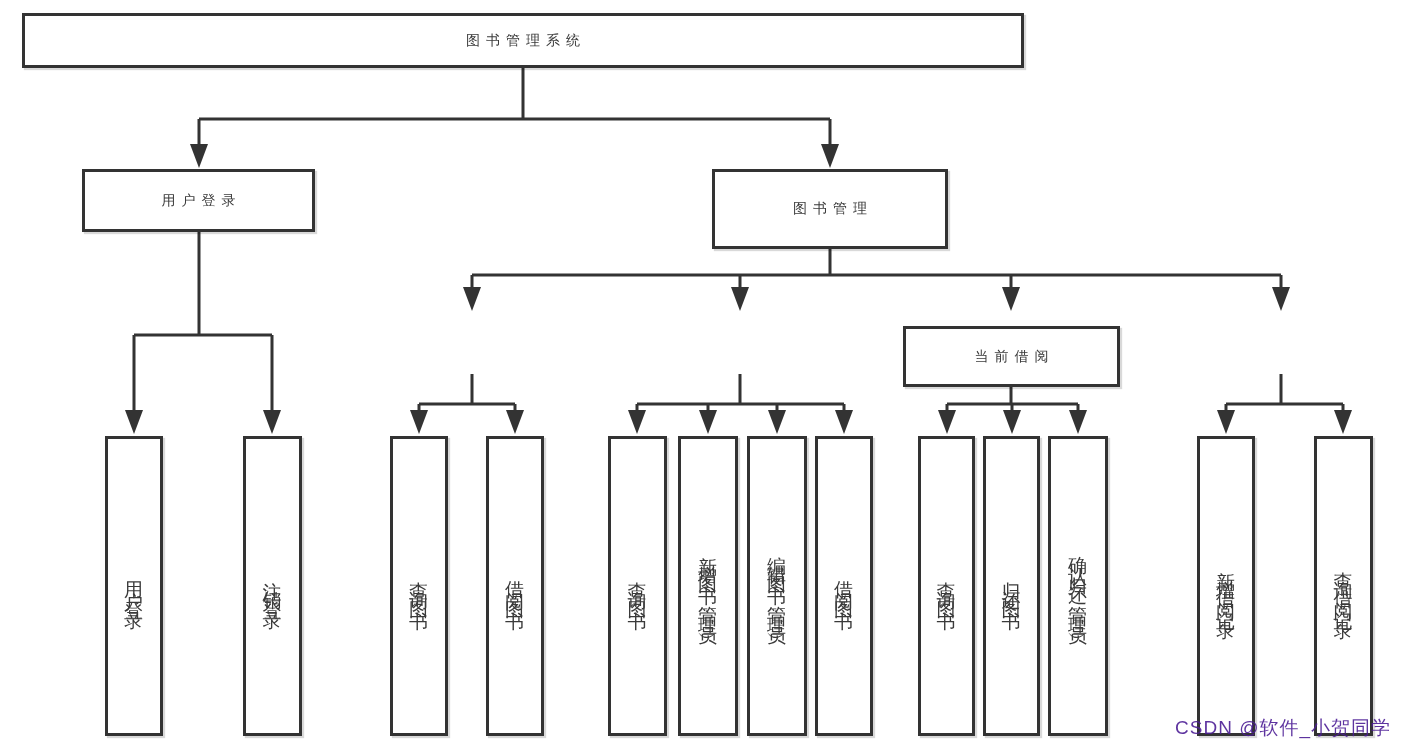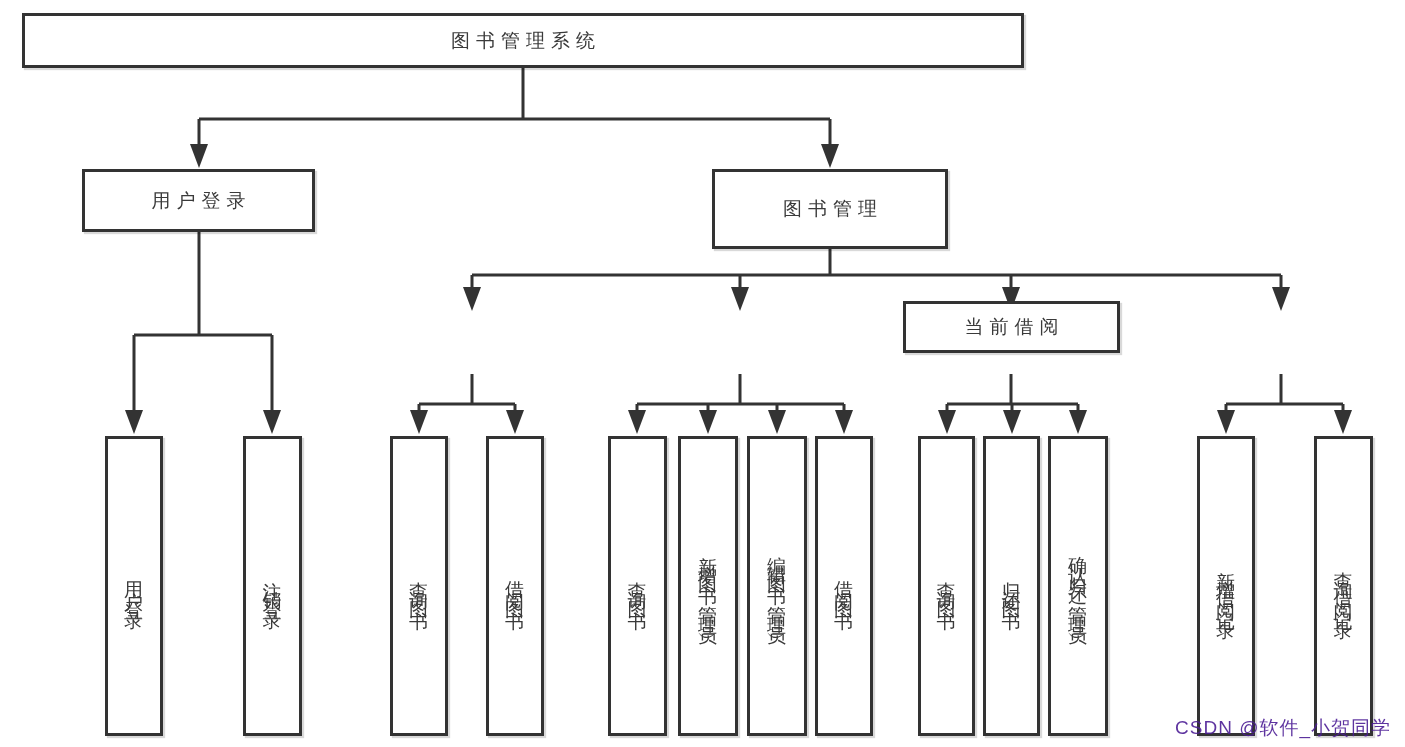--- a/index.html
+++ b/index.html
@@ -26,21 +26,21 @@
     box-sizing: border-box;
     border: 3px solid #333333;
     background: #ffffff;
     display: flex;
     align-items: center;
     justify-content: center;
     box-shadow: 2px 2px 1px rgba(0,0,0,0.15);
   }
 
   .hlabel {
-    font-size: 19px;
+    font-size: 14px;
     letter-spacing: 6px;
     text-indent: 6px;
     white-space: nowrap;
     color: #3a3a3a;
   }
 
   .vlabel {
     writing-mode: vertical-rl;
     text-orientation: mixed;
     font-size: 19px;
@@ -102,21 +102,21 @@
     <span class="hlabel">图书管理系统</span>
   </div>
 
   <div class="box" style="left:82px; top:169px; width:233px; height:63px">
     <span class="hlabel">用户登录</span>
   </div>
   <div class="box" style="left:712px; top:169px; width:236px; height:80px">
     <span class="hlabel">图书管理</span>
   </div>
 
-  <div class="box" style="left:903px; top:301px; width:217px; height:52px">
+  <div class="box" style="left:903px; top:326px; width:217px; height:61px">
     <span class="hlabel">当前借阅</span>
   </div>
 
   <div class="box" style="left:105px; top:436px; width:58px; height:300px">
     <span class="vlabel">用户登录</span>
   </div>
   <div class="box" style="left:243px; top:436px; width:59px; height:300px">
     <span class="vlabel">注销登录</span>
   </div>
 

